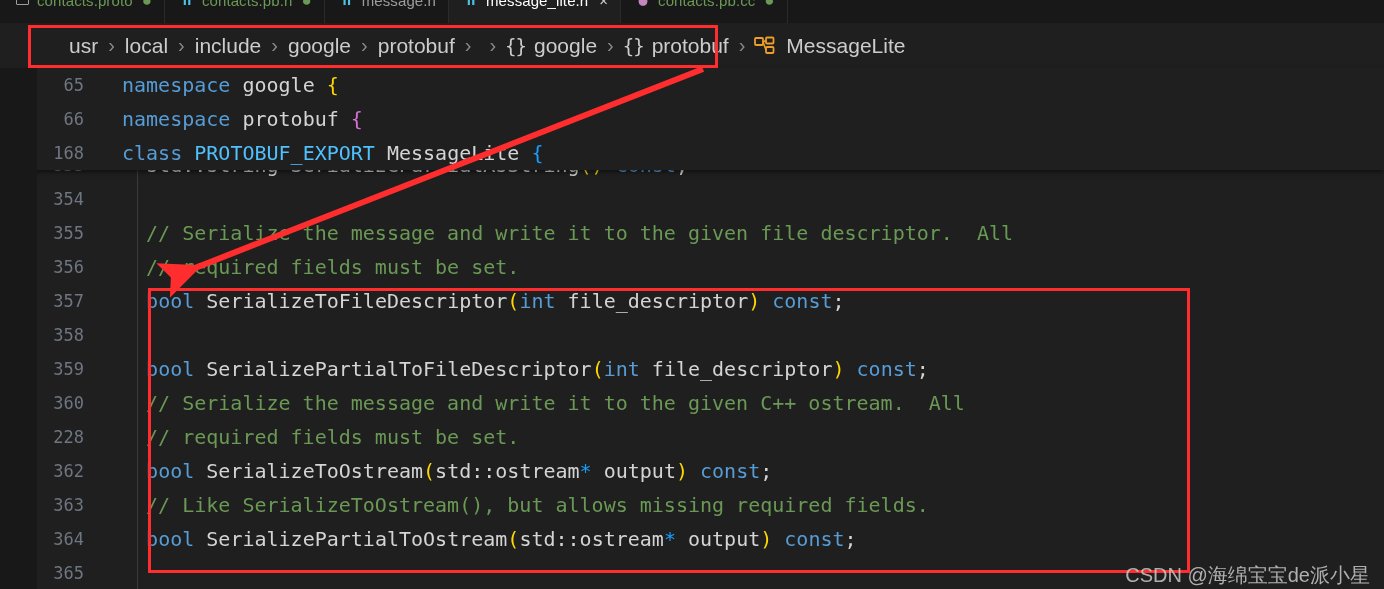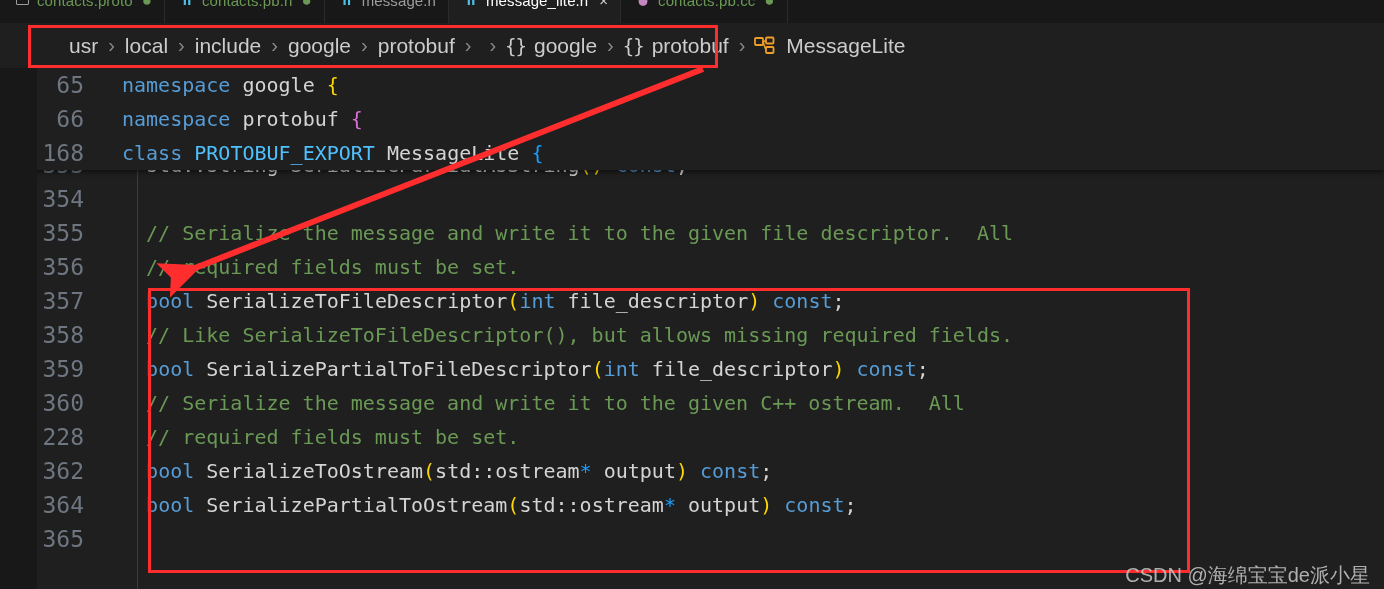--- a/index.html
+++ b/index.html
@@ -142,21 +142,21 @@
     font-size: 20px;
     white-space: pre;
   }
   .ln {
     width: 96px;
     min-width: 96px;
     text-align: right;
     padding-right: 12px;
     box-sizing: border-box;
     color: #6e7681;
-    font-size: 23px;
+    font-size: 17px;
     user-select: none;
   }
   .lntext { padding-left: 26px; }
 
   
   .editor {
     position: absolute;
     top: 170px;
     left: 0;
     width: 1384px;
@@ -291,25 +291,26 @@
       <div class="codeline"><span class="ln">168</span><span class="lntext"><span class="kw">class</span><span class="plain"> </span><span class="kw2">PROTOBUF_EXPORT</span><span class="plain"> </span><span class="plain">MessageLite</span><span class="plain"> </span><span class="punc-b">{</span></span></div>
     </div>
 
   <div class="indent-guide"></div>
   <div class="editor" id="editor">
       <div class="codeline" style="margin-top: -22px;"><span class="ln">353</span><span class="lntext"><span class="plain">  std::string SerializePartialAsString</span><span class="punc-y">()</span><span class="plain"> </span><span class="kw">const</span><span class="plain">;</span></span></div>
       <div class="codeline"><span class="ln">354</span><span class="lntext"></span></div>
       <div class="codeline"><span class="ln">355</span><span class="lntext"><span class="cmt">  // Serialize the message and write it to the given file descriptor.  All</span></span></div>
       <div class="codeline"><span class="ln">356</span><span class="lntext"><span class="cmt">  // required fields must be set.</span></span></div>
       <div class="codeline"><span class="ln">357</span><span class="lntext"><span class="plain">  </span><span class="kw">bool</span><span class="plain"> SerializeToFileDescriptor</span><span class="punc-y">(</span><span class="kw">int</span><span class="plain"> file_descriptor</span><span class="punc-y">)</span><span class="plain"> </span><span class="kw">const</span><span class="plain">;</span></span></div>
-      <div class="codeline"><span class="ln">358</span><span class="lntext"><span class="cmt">  // Like SerializeToFileDescriptor(), but allows missing required fields.</span></span></div>
+      <div class="codeline"><span class="ln">358</span></div>
       <div class="codeline"><span class="ln">359</span><span class="lntext"><span class="plain">  </span><span class="kw">bool</span><span class="plain"> SerializePartialToFileDescriptor</span><span class="punc-y">(</span><span class="kw">int</span><span class="plain"> file_descriptor</span><span class="punc-y">)</span><span class="plain"> </span><span class="kw">const</span><span class="plain">;</span></span></div>
       <div class="codeline"><span class="ln">360</span><span class="lntext"><span class="cmt">  // Serialize the message and write it to the given C++ ostream.  All</span></span></div>
       <div class="codeline"><span class="ln">228</span><span class="lntext"><span class="cmt">  // required fields must be set.</span></span></div>
       <div class="codeline"><span class="ln">362</span><span class="lntext"><span class="plain">  </span><span class="kw">bool</span><span class="plain"> SerializeToOstream</span><span class="punc-y">(</span><span class="plain">std::ostream</span><span class="punc-b">*</span><span class="plain"> output</span><span class="punc-y">)</span><span class="plain"> </span><span class="kw">const</span><span class="plain">;</span></span></div>
+      <div class="codeline"><span class="ln">363</span><span class="lntext"><span class="cmt">  // Like SerializeToOstream(), but allows missing required fields.</span></span></div>
       <div class="codeline"><span class="ln">364</span><span class="lntext"><span class="plain">  </span><span class="kw">bool</span><span class="plain"> SerializePartialToOstream</span><span class="punc-y">(</span><span class="plain">std::ostream</span><span class="punc-b">*</span><span class="plain"> output</span><span class="punc-y">)</span><span class="plain"> </span><span class="kw">const</span><span class="plain">;</span></span></div>
       <div class="codeline"><span class="ln">365</span><span class="lntext"></span></div>
     </div>
 
   <div class="hl-box" id="hl-breadcrumb"></div>
   <div class="hl-box" id="hl-code"></div>
 
   <svg class="arrow-svg" viewBox="0 0 1384 589">
     <defs>
       <marker id="ah" markerWidth="7" markerHeight="7" refX="5.4" refY="3.5" orient="auto" markerUnits="strokeWidth">

